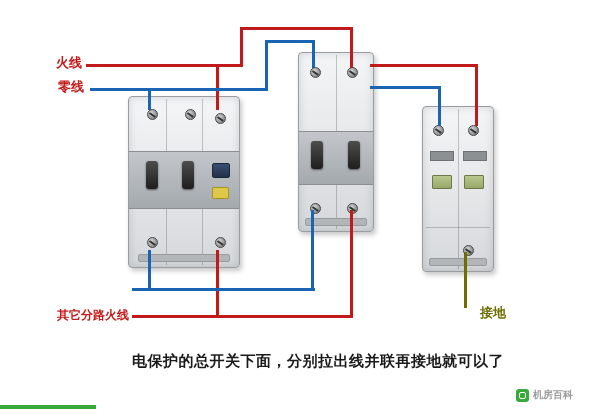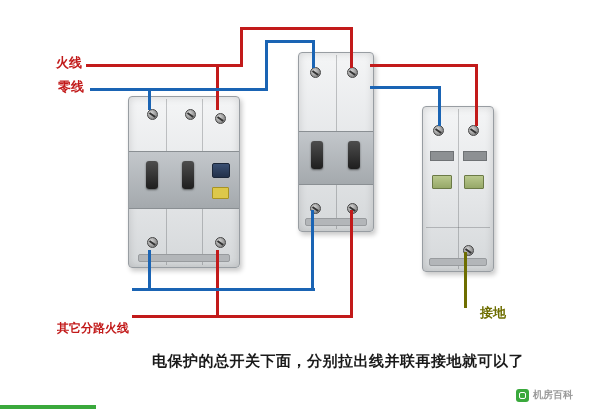--- a/index.html
+++ b/index.html
@@ -62,21 +62,21 @@
     position:absolute;width:22px;height:8px;background:#8d9093;border:1px solid #6f7275;
   }
   .strip{
     position:absolute;left:8%;right:8%;bottom:5px;height:6px;border-radius:2px;
     background:#b3b6b9;border:1px solid #989b9e;
   }
   
   .note{position:absolute;z-index:4;font-weight:bold;font-size:15px;line-height:22px;
         color:#1a1a1a;letter-spacing:.5px;}
   .note-head{color:var(--color-note_heading,#d40000);}
-  .note-line2{margin-left:68px;}
+  .note-line2{margin-left:48px;}
   
   .watermark{position:absolute;z-index:4;display:flex;align-items:center;gap:4px;}
   .wm-icon{width:13px;height:13px;border-radius:3px;background:var(--color-green,#3aa93c);
            position:relative;}
   .wm-icon::after{content:"";position:absolute;left:3px;top:3px;right:3px;bottom:3px;
                   border:1.5px solid #fff;border-radius:2px;}
   .wm-text{font-size:10px;font-weight:bold;color:var(--color-watermark,#9b9b9b);}
   .footer-bar{position:absolute;z-index:4;background:var(--color-green,#3aa93c);}
 </style>
 </head>
@@ -144,21 +144,21 @@
   <div class="wire neutral" style="left:370px;top:86px;width:71px;height:3px"></div>
   <div class="wire neutral" style="left:438px;top:86px;width:3px;height:40px"></div>
   <div class="wire neutral" style="left:148px;top:250px;width:3px;height:41px"></div>
   <div class="wire neutral" style="left:132px;top:288px;width:183px;height:3px"></div>
   <div class="wire neutral" style="left:311px;top:210px;width:3px;height:81px"></div>
 
   <div class="wire ground" style="left:464px;top:252px;width:3px;height:56px"></div>
 
   <div class="lbl t-live" style="left:56px;top:55px">火线</div>
   <div class="lbl t-live" style="left:58px;top:79px">零线</div>
-  <div class="lbl small t-live" style="left:57px;top:321px">其它分路火线</div>
+  <div class="lbl small t-live" style="left:57px;top:308px">其它分路火线</div>
   <div class="lbl t-ground" style="left:480px;top:305px">接地</div>
 
   <div class="note" style="left:84px;top:350px;width:480px">
     <div class="note-line2">电保护的总开关下面，分别拉出线并联再接地就可以了</div>
   </div>
 
   <div class="footer-bar" style="left:0;top:405px;width:96px;height:4px"></div>
   <div class="watermark" style="left:516px;top:388px">
     <span class="wm-icon"></span>
     <span class="wm-text">机房百科</span>

